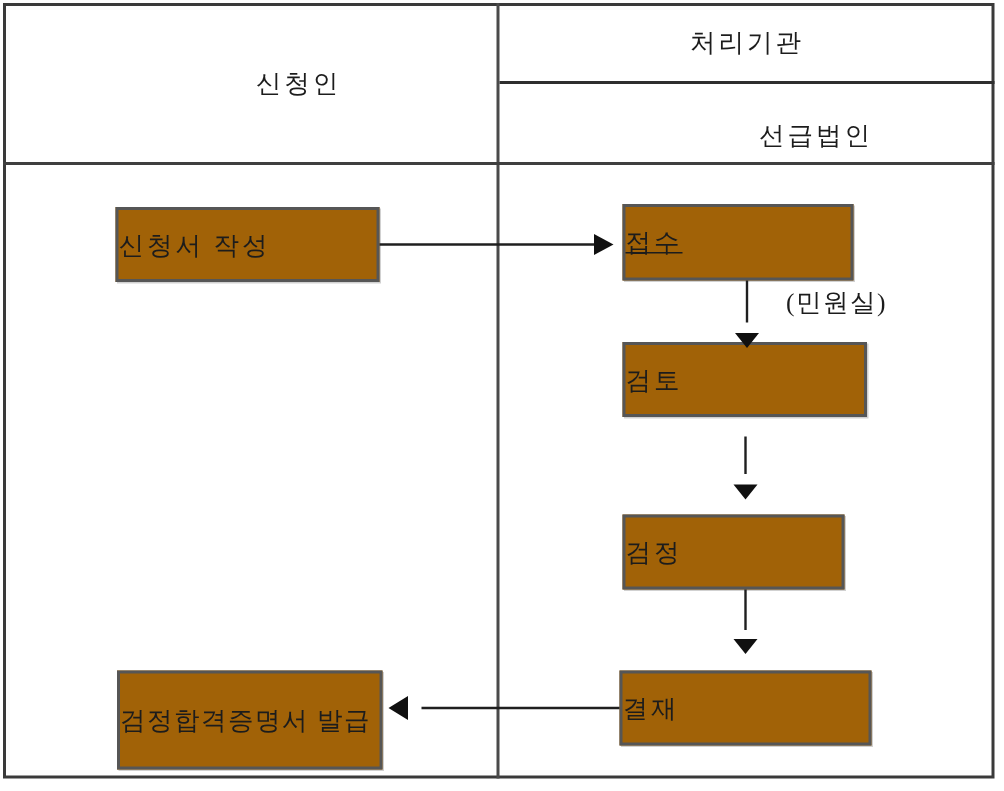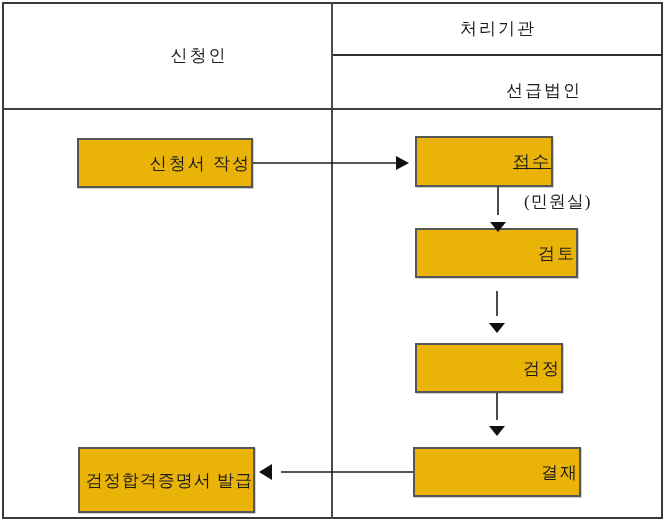--- a/index.html
+++ b/index.html
@@ -53,30 +53,30 @@
     font-family: Liberation Mono, monospace;
   }
   .cell-applicant { left: 2px;   top: 2px;  width: 330px; height: 106px; padding-left: 32px; }
   .cell-agency    { left: 333px; top: 2px;  width: 330px; height: 52px;  }
   .cell-society   { left: 333px; top: 56px; width: 330px; height: 68px; padding-left: 46px;  }
   
   .fbox {
     position: absolute;
     box-sizing: border-box;
     border: 2px solid #565656;
-    background: #eab308;
+    background: #a16207;
     display: flex;
     align-items: center;
-    justify-content: flex-end;
+    justify-content: flex-start;
     font-size: 17px;
     letter-spacing: 2px;
     box-shadow: 1px 1px 0 rgba(0,0,0,0.18);
   }
   .box-write      { left: 77px;  top: 138px; width: 176px; height: 50px; }
-  .box-receipt    { left: 415px; top: 136px; width: 138px; height: 51px; text-decoration: underline; }
+  .box-receipt    { left: 415px; top: 136px; width: 154px; height: 51px; text-decoration: underline; }
   .box-review     { left: 415px; top: 228px; width: 163px; height: 50px; }
   .box-inspection { left: 415px; top: 343px; width: 148px; height: 50px; }
   .box-approval   { left: 413px; top: 447px; width: 168px; height: 50px; }
   .box-cert       { left: 78px;  top: 447px; width: 177px; height: 66px; letter-spacing: 1px; }
   
   .note-label {
     position: absolute;
     left: 501px; top: 190px;
     font-size: 17px;
     letter-spacing: 1px;

